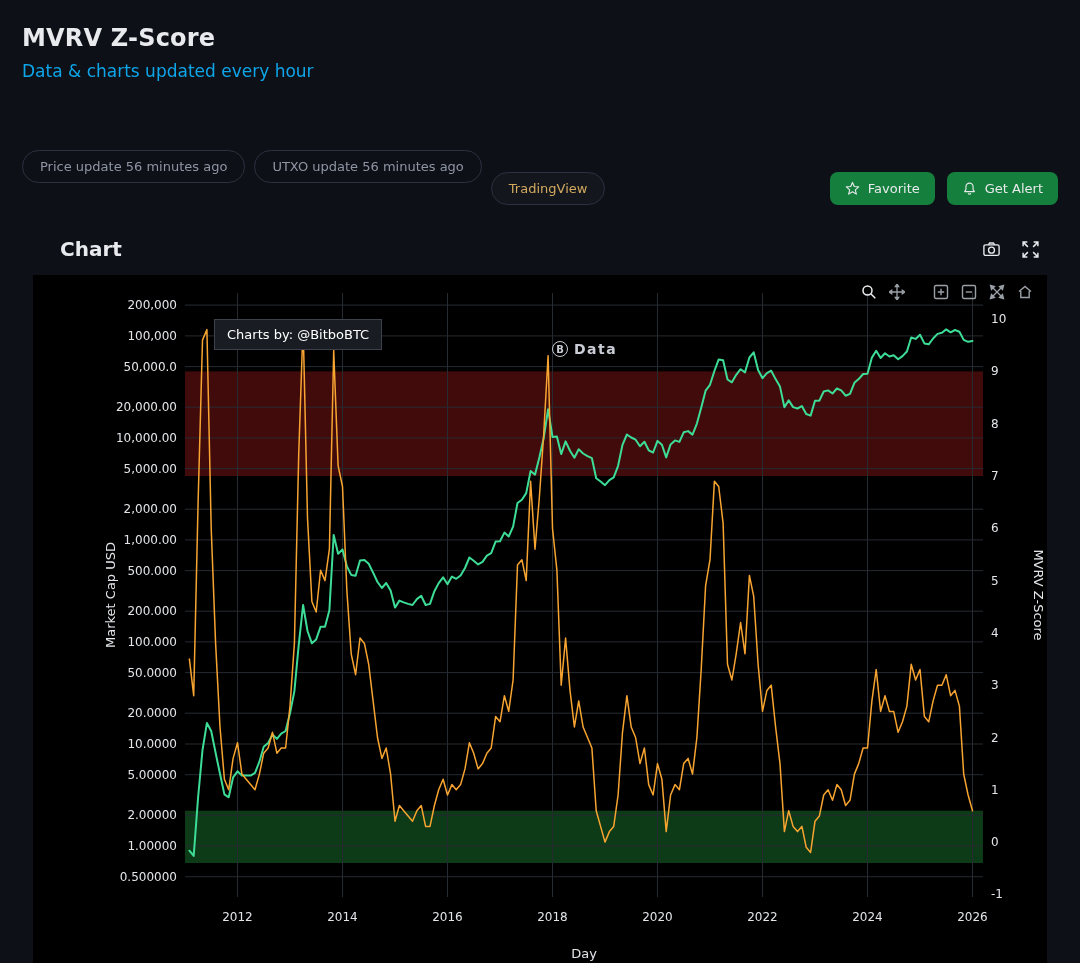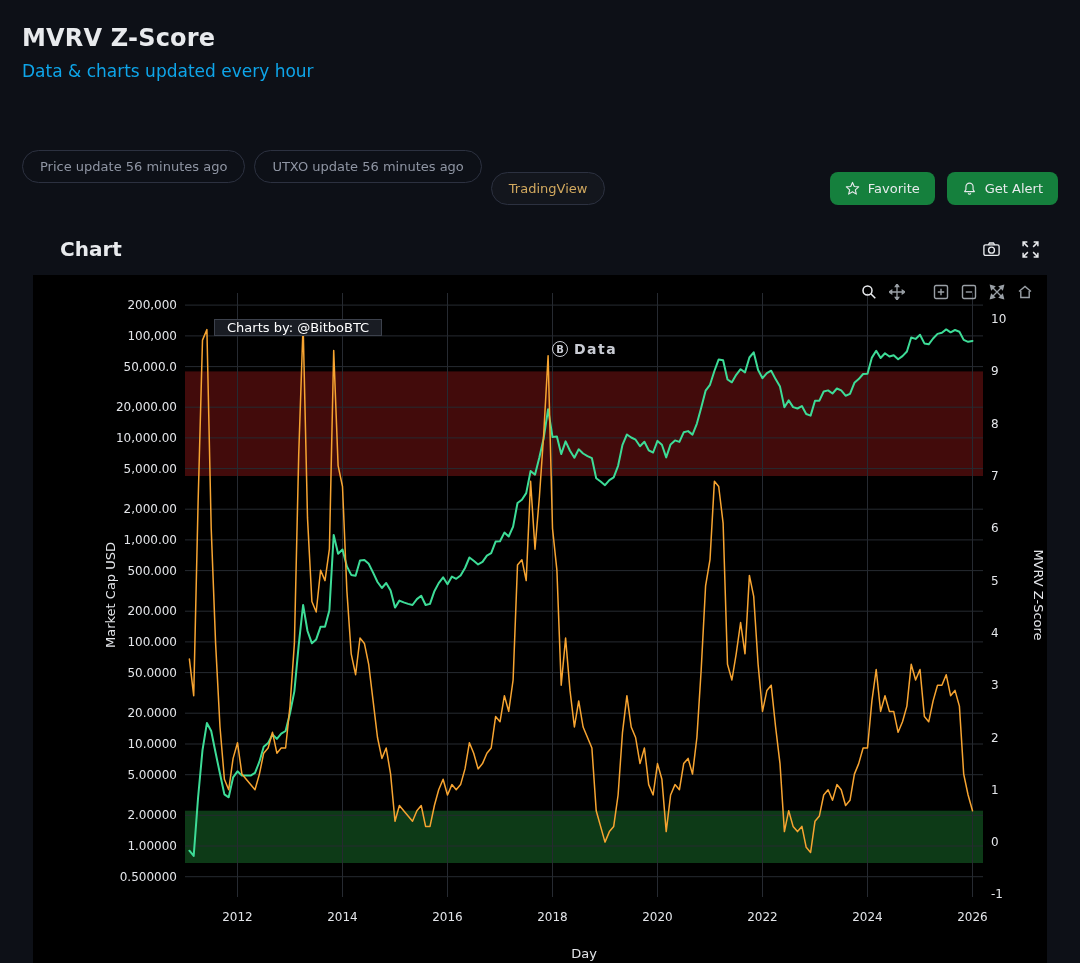--- a/index.html
+++ b/index.html
@@ -44,21 +44,21 @@
 
   .modebar { position:absolute; top:7px; right:12px; display:flex; align-items:center; gap:8px; z-index:3; }
   .modebar .mb { background:transparent; border:none; padding:2px; cursor:pointer; color:#9aa0a6; }
   .modebar .mb.active { color:#eceef1; }
   .modebar .gap { width:8px; }
   .modebar svg { display:block; }
 
   .charts-by {
     position:absolute; left:181px; top:44px; z-index:2;
     background:#191c23; border:1px solid #3c414c;
-    padding:0 12px; font-size:13px; color:#fff; white-space:nowrap;
+    padding:7px 12px; font-size:13px; color:#fff; white-space:nowrap;
   }
   .bitbo-logo {
     position:absolute; left:519px; top:66px; z-index:2;
     display:flex; align-items:center; gap:6px;
     color:#c9ccd4; font-weight:700; font-size:14px; letter-spacing:1.5px;
   }
   .coin {
     width:16px; height:16px; border-radius:50%;
     border:1.6px solid #c9ccd4; color:#c9ccd4;
     display:flex; align-items:center; justify-content:center;

